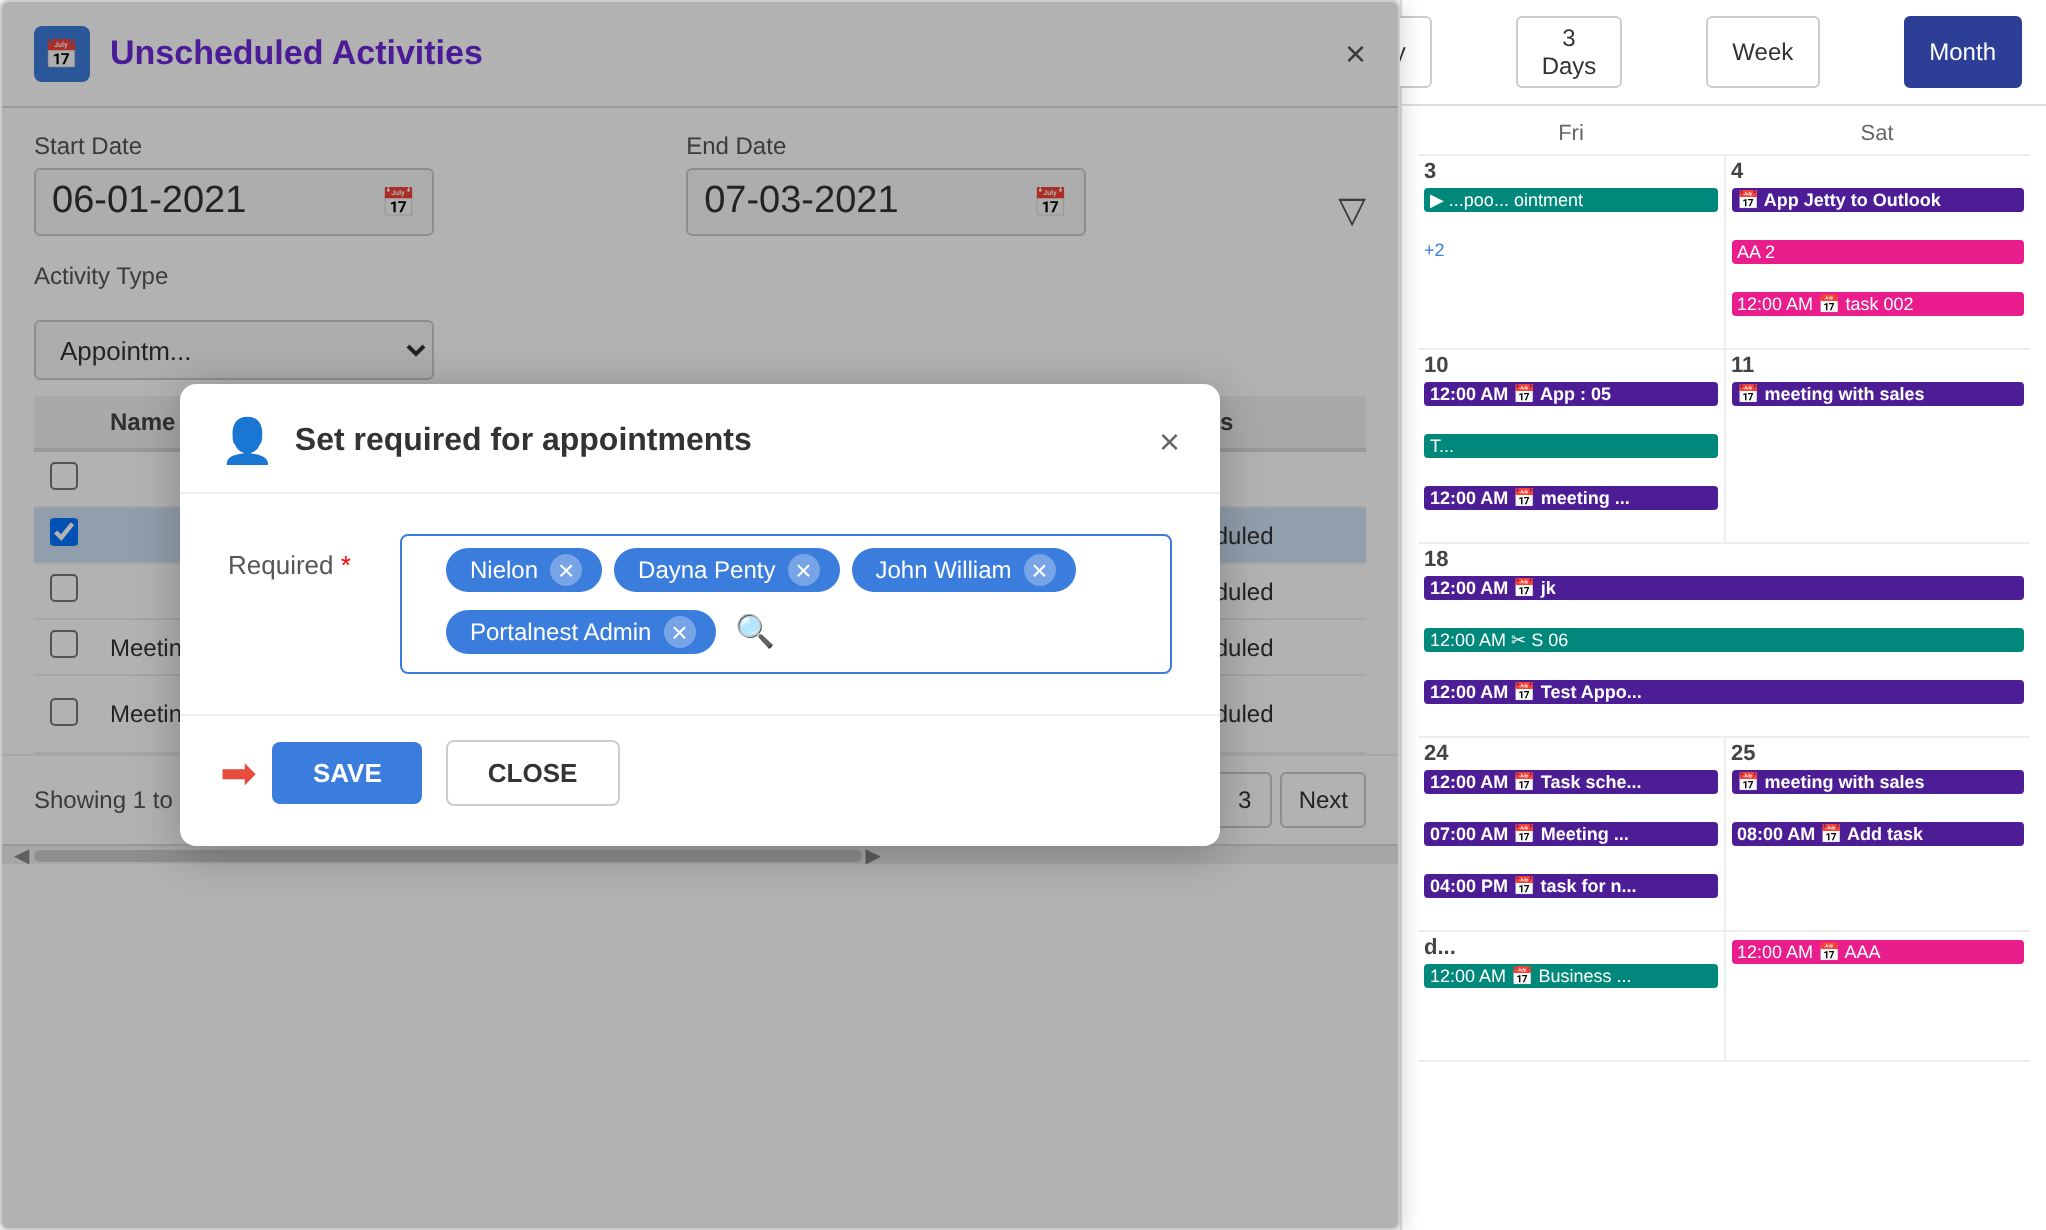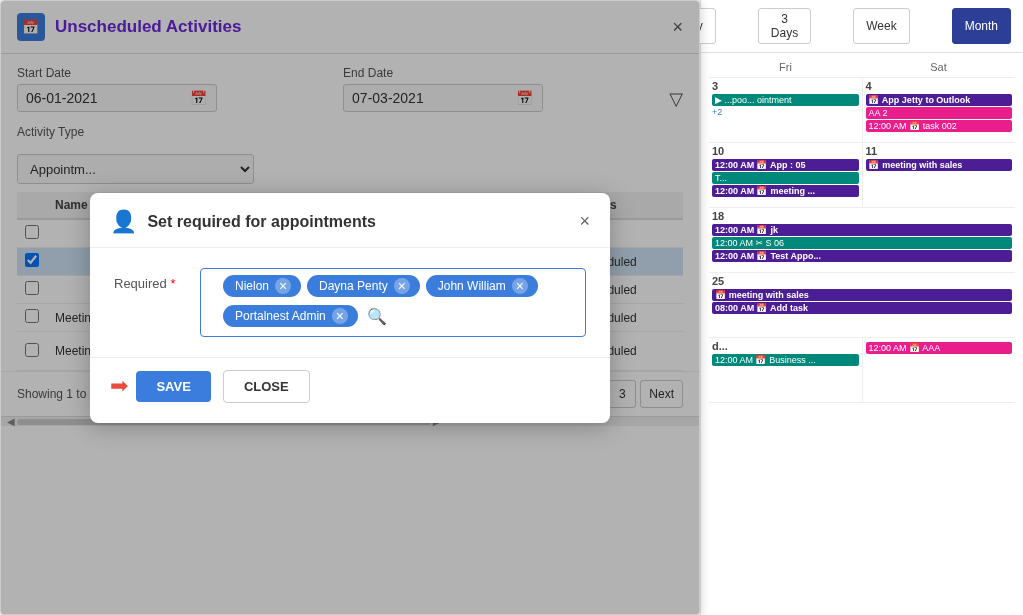--- a/index.html
+++ b/index.html
@@ -85,40 +85,40 @@
       border: 1px solid #ccc;
       border-radius: 3px;
       background: #f8f8f8;
       padding: 5px 8px;
       gap: 6px;
       max-width: 200px;
     }
     .date-input-wrap input {
       border: none;
       background: transparent;
-      font-size: 14px;
+      font-size: 19px;
       color: #333;
       outline: none;
       flex: 1;
       width: 100%;
     }
     .cal-icon { color: #555; font-size: 14px; cursor: pointer; }
     .filter-icon { color: #555; font-size: 18px; cursor: pointer; margin-bottom: 2px; align-self: flex-end; }
 
     .activity-type-area {
       padding: 4px 16px 8px;
     }
     .activity-select {
       border: 1px solid #ccc;
       border-radius: 3px;
       background: #f8f8f8;
       padding: 5px 8px;
       font-size: 13px;
       color: #333;
-      width: 237px;
+      width: 200px;
       height: 30px;
     }
 
     
     .table-wrap {
       padding: 0 16px;
       overflow-x: auto;
     }
     table {
       width: 100%;
@@ -385,21 +385,21 @@
     .cal-date {
       font-size: 11px;
       color: #444;
       font-weight: 600;
       margin-bottom: 2px;
     }
     .cal-event {
       border-radius: 2px;
       padding: 1px 3px;
       font-size: 9px;
-      margin-bottom: 1px;
+      margin-bottom: 14px;
       white-space: nowrap;
       overflow: hidden;
       text-overflow: ellipsis;
       color: #fff;
     }
     .ev-green { background: #4c1d95; font-weight: bold; }
     .ev-pink { background: #e91e8c; }
     .ev-teal { background: #00897b; }
     .cal-more { color: #3b7ddd; font-size: 9px; }
   </style>
@@ -449,20 +449,26 @@
     <div class="cal-week">
       <div class="cal-cell">
         <div class="cal-date">18</div>
         <div class="cal-event ev-green">12:00 AM 📅 jk</div>
         <div class="cal-event ev-teal">12:00 AM ✂ S 06</div>
         <div class="cal-event ev-green">12:00 AM 📅 Test Appo...</div>
       </div>
     </div>
 
     <div class="cal-week">
+      <div class="cal-cell">
+        <div class="cal-date">24</div>
+        <div class="cal-event ev-green">12:00 AM 📅 Task sche...</div>
+        <div class="cal-event ev-green">07:00 AM 📅 Meeting ...</div>
+        <div class="cal-event ev-green">04:00 PM 📅 task for n...</div>
+      </div>
       <div class="cal-cell">
         <div class="cal-date">25</div>
         <div class="cal-event ev-green">📅 meeting with sales</div>
         <div class="cal-event ev-green">08:00 AM 📅 Add task</div>
       </div>
     </div>
 
     <div class="cal-week">
       <div class="cal-cell">
         <div class="cal-date">d...</div>

